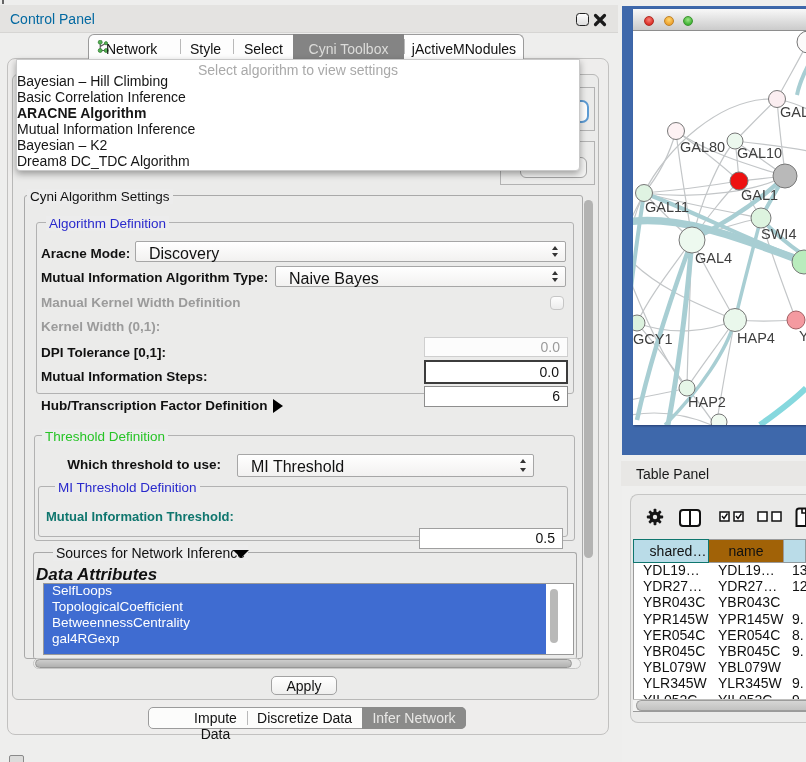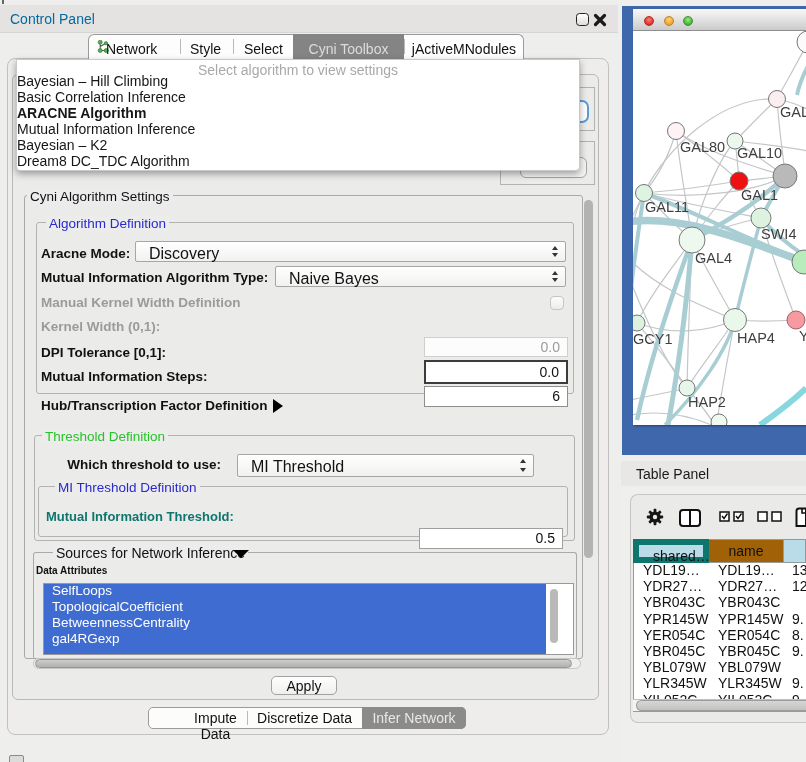--- a/index.html
+++ b/index.html
@@ -105,21 +105,21 @@
 
 <div class="abs" style="left:38px;top:486px;width:530px;height:51px;border:1px solid #b2b2b2;border-radius:3px;"></div>
 <div class="grouplab" style="left:28px;top:480px;color:#2929cc;margin-left:27px;">MI Threshold Definition</div>
 <div class="abs bold" style="left:46px;top:509px;font-size:13px;color:#0f766e;">Mutual Information Threshold:</div>
 <div class="field" style="left:419px;top:508px;width:144px;height:21px;border:1px solid #9f9f9f;color:#111;line-height:19px;">0.5</div>
 
 <div class="abs" style="left:33px;top:552px;width:544px;height:107px;border:1px solid #a9a9a9;border-radius:3px;border-bottom:none;"></div>
 <div class="grouplab" style="left:37px;top:545px;color:#111;font-size:14px;margin-left:16px;">Sources for Network Inference</div>
 <div class="abs" style="left:233px;top:550px;width:0;height:0;border-left:8px solid transparent;border-right:8px solid transparent;border-top:8px solid #000;"></div>
 
-<div class="abs bold" style="left:36px;top:565px;font-size:10px;color:#111;">Data Attributes</div>
+<div class="abs bold" style="left:36px;top:565px;font-size:17px;color:#111;font-style:italic;">Data Attributes</div>
 
 <div class="abs" style="left:43px;top:583px;width:531px;height:72px;background:#fff;border:1px solid #999;"></div>
 <div class="abs" style="left:44px;top:584px;width:502px;height:70px;background:#3f6cd1;"></div>
 <div class="abs" style="left:52px;top:583px;font-size:13.5px;color:#fff;line-height:16px;">SelfLoops<br>TopologicalCoefficient<br>BetweennessCentrality<br>gal4RGexp</div>
 <div class="abs" style="left:550px;top:589px;width:8px;height:54px;background:#b9b9b8;border-radius:4px;"></div>
 
 <div class="abs" style="left:33px;top:658px;width:548px;height:11px;background:#efefee;border:1px solid #c6c6c5;border-radius:6px;"></div>
 <div class="abs" style="left:35px;top:659px;width:537px;height:9px;background:linear-gradient(#cdcdcc,#b1b1b0);border:1px solid #969695;border-radius:5px;"></div>
 
 <div class="abs" style="left:584px;top:200px;width:9px;height:358px;background:#b3b3b2;border-radius:5px;"></div>
@@ -260,21 +260,21 @@
 <svg class="abs" style="left:757px;top:511px;" width="26" height="11" viewBox="0 0 26 11">
   <rect x="1" y="1" width="9" height="9" fill="#fff" stroke="#111" stroke-width="1.5"></rect>
   <rect x="15" y="1" width="9" height="9" fill="#fff" stroke="#111" stroke-width="1.5"></rect>
 </svg>
 <svg class="abs" style="left:795px;top:507px;" width="11" height="20" viewBox="0 0 11 20">
   <path d="M1.5 4 Q1.5 1.5 4 1.5 L11 1.5 L11 19 L1.5 19 Z" fill="#fff" stroke="#111" stroke-width="2"></path>
   <path d="M7 1.5 L7 6 L11 6" fill="none" stroke="#111" stroke-width="1.6"></path>
 </svg>
 
 <div class="abs" style="left:633px;top:539px;width:173px;height:172px;background:#fff;border-left:1px solid #9a9a9a;"></div>
-<div class="abs" style="left:633px;top:539px;width:76px;height:24px;background:#badce8;border:6px solid #0f766e;text-align:center;font-size:14px;color:#111;line-height:22px;"><span style="padding-left:14px;">shared…</span></div>
+<div class="abs" style="left:633px;top:539px;width:76px;height:24px;background:#badce8;border:1px solid #0f766e;text-align:center;font-size:14px;color:#111;line-height:22px;"><span style="padding-left:14px;">shared…</span></div>
 <div class="abs" style="left:709px;top:539px;width:75px;height:24px;background:#a16207;border:1px solid #9a9a9a;border-left:none;text-align:center;font-size:14px;color:#111;line-height:22px;">name</div>
 <div class="abs" style="left:784px;top:539px;width:22px;height:24px;background:#badce8;border:1px solid #8f9a9e;border-left:none;"></div>
 
 <div class="abs" style="left:643px;top:562px;font-size:14px;color:#111;line-height:16.2px;">YDL19…<br>YDR27…<br>YBR043C<br>YPR145W<br>YER054C<br>YBR045C<br>YBL079W<br>YLR345W<br>YIL052C</div>
 <div class="abs" style="left:718px;top:562px;font-size:14px;color:#111;line-height:16.2px;">YDL19…<br>YDR27…<br>YBR043C<br>YPR145W<br>YER054C<br>YBR045C<br>YBL079W<br>YLR345W<br>YIL052C</div>
 <div class="abs" style="left:792px;top:562px;font-size:14px;color:#111;line-height:16.2px;">13<br>12<br>&nbsp;<br>9.<br>8.<br>9.<br>&nbsp;<br>9.<br>9.</div>
 
 <div class="abs" style="left:633px;top:699px;width:173px;height:13px;background:#f3f3f2;border-top:1px solid #c0c0bf;"></div>
 <div class="abs" style="left:636px;top:700px;width:170px;height:11px;background:linear-gradient(#d6d6d5,#c2c2c1);border:1px solid #9c9c9b;border-radius:6px 0 0 6px;border-right:none;"></div>
 <div class="abs" style="left:633px;top:711px;width:173px;height:1px;background:#9a9a9a;"></div>

